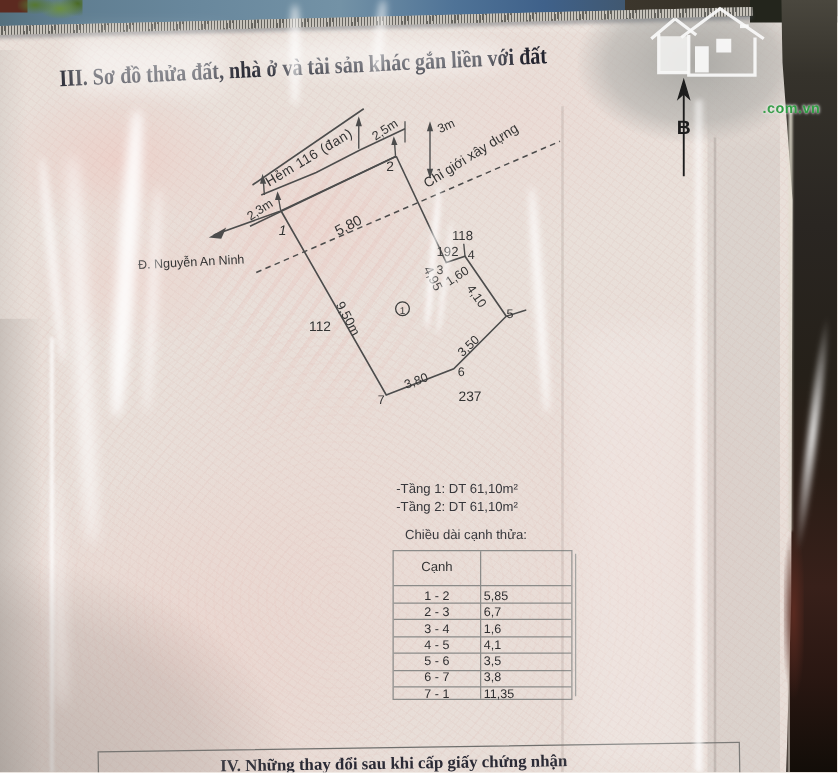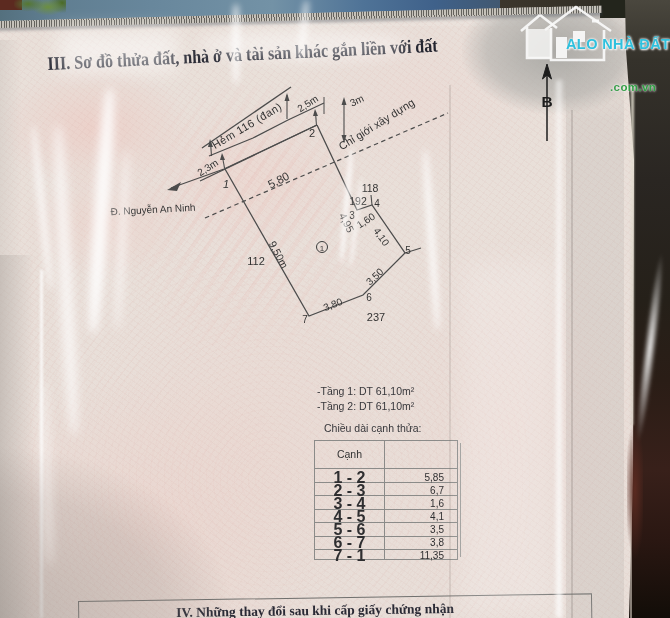--- a/index.html
+++ b/index.html
@@ -233,21 +233,20 @@
     <g>
         <text x="376" y="321" font-size="11" fill="#333" text-anchor="middle">237</text>
       </g>
 
     <g stroke="#3c3c3c" fill="none">
         <circle cx="322" cy="247" r="5.5" stroke-width="1"></circle>
         <text x="322" y="251" font-size="8" fill="#3c3c3c" stroke="none" text-anchor="middle">1</text>
       </g>
   </svg>
 
-  <div class="abs" style="left:566px;top:36px;font-weight:bold;font-size:14.5px;color:#2fc0dd;letter-spacing:.4px;text-shadow:0 0 2px rgba(255,255,255,.95),0 0 3px rgba(255,255,255,.8),1px 1px 2px rgba(255,255,255,.9);white-space:nowrap;">ALO NHÀ ĐẤT</div>
 
   <div class="abs" style="left:610px;top:53px;font-weight:bold;font-size:11.5px;color:#2f9e43;letter-spacing:.4px;text-shadow:0 0 2px rgba(255,255,255,.95),0 0 3px rgba(255,255,255,.8);margin-top:28px;">.com.vn</div>
 
 
   <div class="abs" style="left:317px;top:385px;font-size:10.5px;color:#37373b;">-Tầng 1: DT 61,10m²</div>
 
   <div class="abs" style="left:317px;top:400px;font-size:10.5px;color:#37373b;">-Tầng 2: DT 61,10m²</div>
 
   <div class="abs" style="left:324px;top:422px;font-size:10.5px;color:#37373b;">Chiều dài cạnh thửa:</div>
 
@@ -258,22 +257,22 @@
     <div class="abs" style="left:0;top:40.5px;width:142px;height:1px;background:#8b8b89;"></div>
     <div class="abs" style="left:0;top:54px;width:142px;height:1px;background:#8b8b89;"></div>
     <div class="abs" style="left:0;top:67.5px;width:142px;height:1px;background:#8b8b89;"></div>
     <div class="abs" style="left:0;top:81px;width:142px;height:1px;background:#8b8b89;"></div>
     <div class="abs" style="left:0;top:94.5px;width:142px;height:1px;background:#8b8b89;"></div>
     <div class="abs" style="left:0;top:108px;width:142px;height:1px;background:#8b8b89;"></div>
 
     <div class="abs" style="left:0;top:7px;width:69px;text-align:center;font-size:10.5px;color:#333;">Cạnh</div>
 
 
-    <div class="abs" style="left:0;top:29.5px;width:69px;text-align:center;font-size:16px;color:#2e2e30;line-height:13.1px;font-weight:bold;">1 - 2<br>2 - 3<br>3 - 4<br>4 - 5<br>5 - 6<br>6 - 7<br>7 - 1</div>
-    <div class="abs" style="left:57px;top:29.5px;width:72px;text-align:right;font-size:10px;color:#2e2e30;line-height:13.1px;">5,85<br>6,7<br>1,6<br>4,1<br>3,5<br>3,8<br>11,35</div>
+    <div class="abs" style="left:0;top:29.5px;width:69px;text-align:center;font-size:10px;color:#2e2e30;line-height:13.1px;">1 - 2<br>2 - 3<br>3 - 4<br>4 - 5<br>5 - 6<br>6 - 7<br>7 - 1</div>
+    <div class="abs" style="left:72px;top:29.5px;width:72px;text-align:left;font-size:10px;color:#2e2e30;line-height:13.1px;">5,85<br>6,7<br>1,6<br>4,1<br>3,5<br>3,8<br>11,35</div>
   </div>
 
   <div class="abs" style="left:78px;top:601px;width:512px;height:30px;border:1px solid #6f6f6d;transform:rotate(-0.85deg);transform-origin:0 0;"></div>
 
   <div class="abs" style="left:176px;top:605px;font-family:'Liberation Serif',serif;font-weight:bold;font-size:13.5px;color:#2a2a35;transform:rotate(-0.85deg);transform-origin:0 0;white-space:nowrap;">IV. Những thay đổi sau khi cấp giấy chứng nhận</div>
 
   <div class="abs" style="left:566px;top:60px;width:58px;height:558px;background:linear-gradient(rgba(170,166,162,0),rgba(170,166,162,.22) 60px,rgba(170,166,162,.22));"></div>
 
   <div class="abs" style="left:556px;top:80px;width:6px;height:538px;background:linear-gradient(rgba(255,255,255,.55),rgba(255,255,255,.8));filter:blur(2px);"></div>
 

